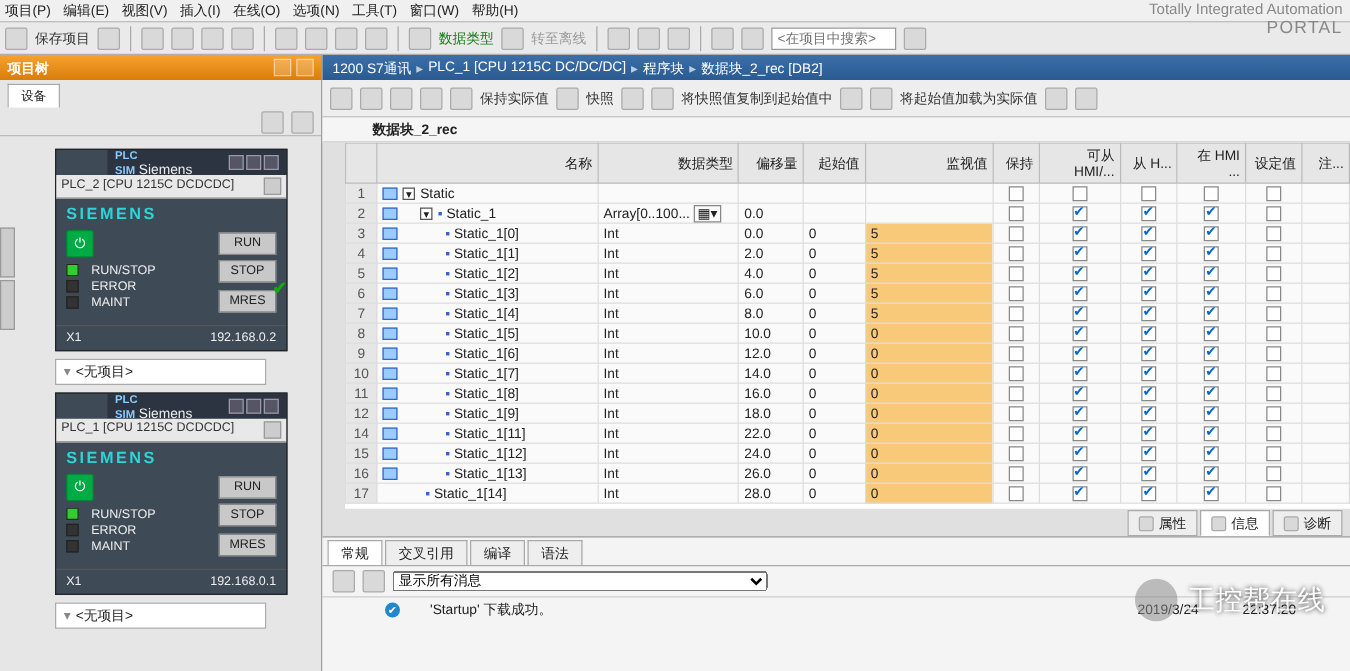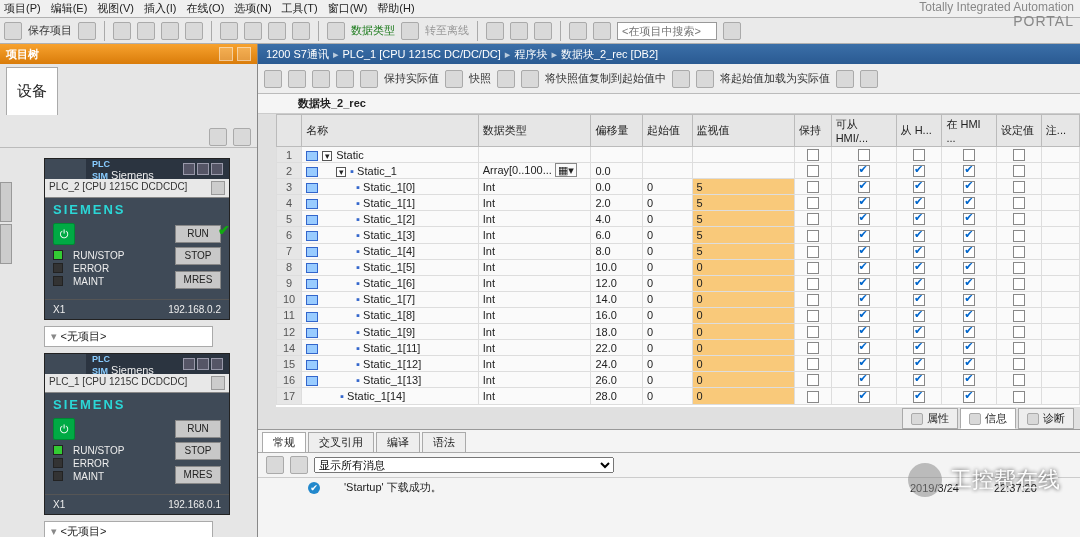--- a/index.html
+++ b/index.html
@@ -9,21 +9,21 @@
 .toolbar { height:26px; background:#eaeaea; border-bottom:1px solid #b0b0b0; display:flex; align-items:center; padding:0 4px; gap:6px; }
 .tbtn { width:18px; height:18px; background:#d9d9d9; border:1px solid #aaa; border-radius:2px; }
 .tsep { width:1px;height:20px;background:#aaa;margin:0 2px; }
 .tlabel { font-size:11px; color:#333; }
 .tinput { width:100px; height:18px; border:1px solid #999; background:#fff; font-size:11px; padding:0 4px; }
 .branding { position:absolute; top:0; right:6px; text-align:right; color:#888; font-size:12px; line-height:14px; }
 .branding .big { font-size:14px; letter-spacing:1px; }
 .projtree-hdr { height:20px; background:linear-gradient(#f7a22e,#d97c0a); color:#fff; display:flex; align-items:center; padding:0 6px; font-weight:bold; justify-content:space-between; }
 .projtree-hdr .pticons { display:flex; gap:4px; }
 .projtree-hdr .pticon { width:14px;height:14px;background:#fff3; border:1px solid #fff7; }
-.tab-device { display:inline-block; background:#fff; border:1px solid #aaa; border-bottom:none; padding:14px 10px; margin:3px 0 11px 6px; font-size:15px; }
+.tab-device { display:inline-block; background:#fff; border:1px solid #aaa; border-bottom:none; padding:2px 10px; margin:3px 0 1px 6px; font-size:10px; }
 .left-col { position:absolute; left:0; top:44px; width:258px; bottom:0; background:#e6e6e6; border-right:1px solid #888; }
 .left-body { padding:4px 4px 4px 4px; }
 .plc-panel { width:186px; background:#3f4a57; color:#eee; border:1px solid #222; margin:6px 0 6px 40px; position:relative; }
 .plc-title { height:20px; background:#2b3440; display:flex; align-items:center; padding:0 6px; font-size:11px; justify-content:space-between;margin-left:41px; }
 .plc-title .wicons { display:flex; gap:2px; }
 .plc-title .wicon { width:12px;height:12px;background:#556;border:1px solid #99a; }
 .plc-sub { background:#e8e8e8; color:#333; padding:2px 4px; font-size:10px; border-bottom:1px solid #888; display:flex; justify-content:space-between; }
 .plc-sub .cfg { width:14px;height:14px;background:#ccc;border:1px solid #999; }
 .plc-brand { color:#2bd6d6; font-weight:bold; letter-spacing:2px; padding:4px 8px 0 8px; font-size:13px; }
 .plc-body { padding:4px 8px 8px 8px; }
@@ -37,21 +37,21 @@
 .plc-foot { display:flex; justify-content:space-between; padding:4px 8px; font-size:10px; border-top:1px solid #555; }
 .noproj { background:#fff; border:1px solid #aaa; padding:2px 6px; margin:2px 40px 2px 40px; font-size:11px; display:flex; align-items:center; gap:4px; }
 .main-col { position:absolute; left:258px; top:44px; right:0; bottom:0; background:#e0e0e0; }
 .breadcrumb { height:20px; background:linear-gradient(#3b6fa8,#2a5a92); color:#fff; display:flex; align-items:center; padding:0 8px; font-size:11px; }
 .breadcrumb span { margin-right:4px; }
 .breadcrumb .sep { color:#bcd; }
 .editor-toolbar { height:30px; background:#eee; border-bottom:1px solid #bbb; display:flex; align-items:center; padding:0 6px; gap:6px; font-size:11px; }
 .db-title { font-weight:bold; padding:2px 0 2px 40px; background:#f5f5f5; border-bottom:1px solid #ccc; }
 .grid-wrap { position:absolute; top:70px; left:0; right:0; bottom:130px; overflow:hidden; background:#fff; }
 .grid { border-collapse:collapse; width:100%; font-size:11px; }
-.grid th { background:#e6e6e6; border:1px solid #bbb; padding:2px 4px; font-weight:normal; text-align:left; height:18px; }
+.grid th { background:#e6e6e6; border:1px solid #bbb; padding:2px 4px; font-weight:normal; text-align:right; height:18px; }
 .grid td { border:1px solid #ddd; padding:1px 4px; height:16px; background:#fafafa; }
 .grid td.rownum { background:#e6e6e6; text-align:center; width:26px; color:#555; }
 .grid td.monval { background:#f9c97a; }
 .grid td.name { }
 .chk { width:12px;height:12px;border:1px solid #888;display:inline-block;background:#fff;vertical-align:middle;position:relative; }
 .chk.on::after { content:"✔"; position:absolute; top:-3px; left:0; font-size:11px; color:#06c; }
 .tag-icon { display:inline-block;width:12px;height:10px;background:#9cf;border:1px solid #36c;margin-right:4px;vertical-align:middle; }
 .indent1 { padding-left:14px; }
 .indent2 { padding-left:34px; }
 .struct-icon { display:inline-block; width:10px;height:10px; background:#fff; border:1px solid #555; margin-right:4px; text-align:center; line-height:8px; font-size:9px; }

